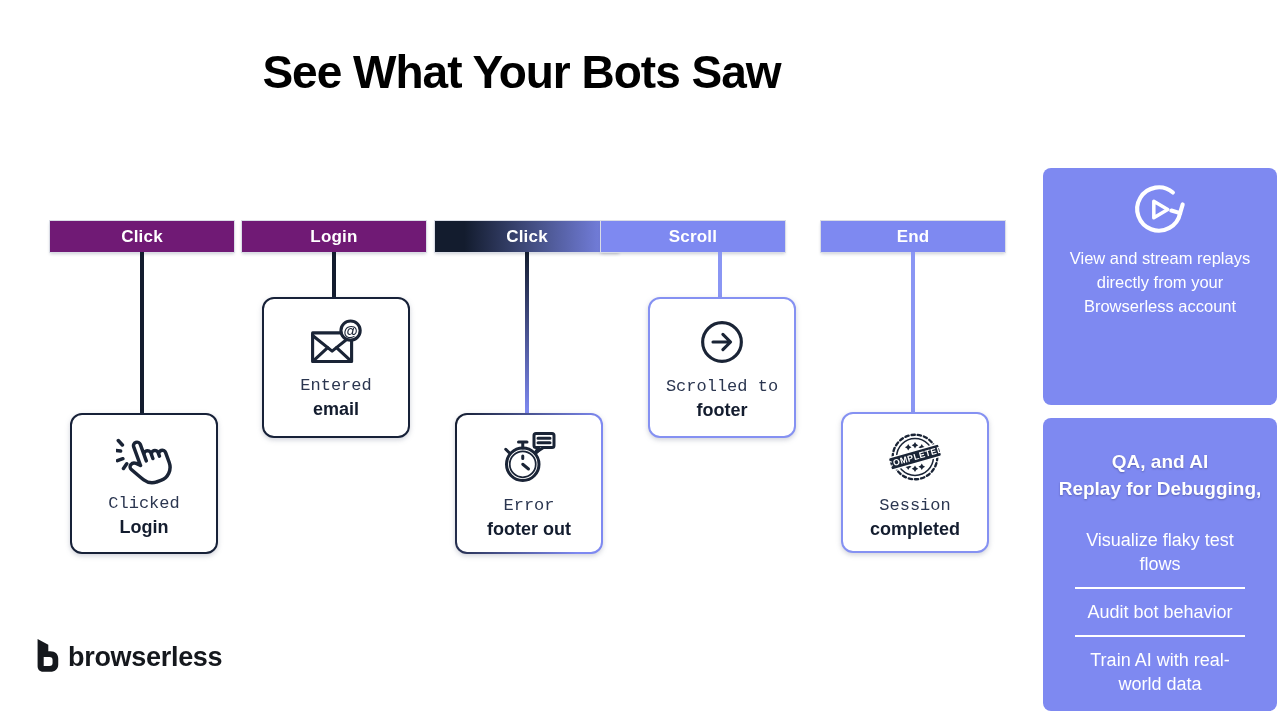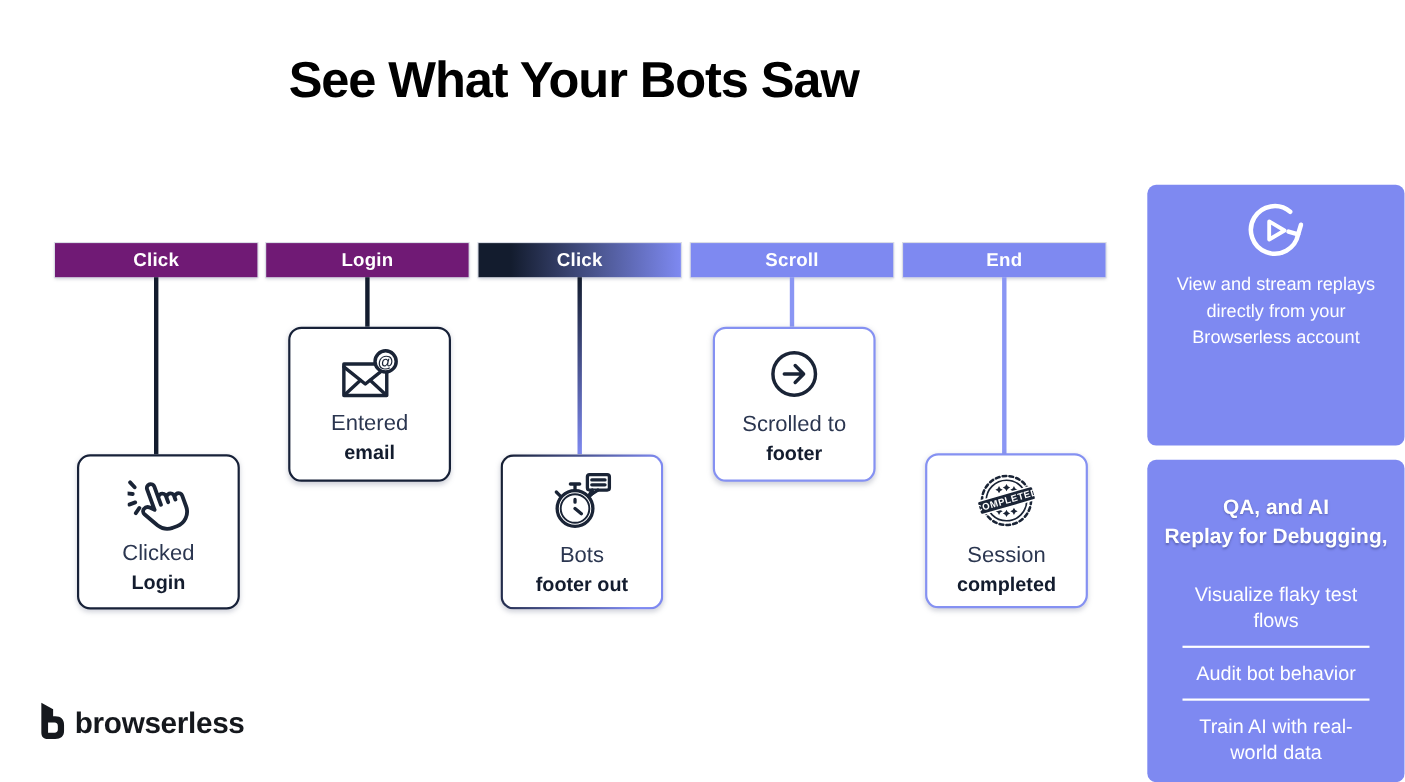--- a/index.html
+++ b/index.html
@@ -29,21 +29,21 @@
 
   
   .card{position:absolute;width:144px;height:137px;background:#fff;border-radius:12px;z-index:1;
         display:flex;flex-direction:column;align-items:center;justify-content:center;
         box-shadow:0 2px 5px rgba(120,126,150,.35);}
   .b-navy{border:2px solid #172138;}
   .b-peri{border:2px solid #8591F2;}
   .b-grad{border:2px solid transparent;
           background-image:linear-gradient(#fff,#fff),linear-gradient(100deg,#131C2E 0%,#7E89F1 85%);
           background-origin:border-box;background-clip:padding-box,border-box;}
-  .card-line1{font-size:20px;color:#2B3650;margin-top:8px;}
+  .card-line1{font-size:17px;color:#2B3650;margin-top:8px;font-family:Liberation Mono, monospace;}
   .card-line2{font-size:18px;font-weight:700;color:#131C2E;margin-top:4px;}
   .card svg{display:block;}
 
   
   .panel{position:absolute;left:1043px;width:234px;background:#7E89F1;border-radius:8px;
          color:#fff;text-align:center;box-sizing:border-box;}
   #panel-access{top:168px;height:237px;}
   #panel-replay{top:418px;height:293px;}
   .panel-title{font-weight:700;font-size:19px;line-height:27px;padding-top:15px;
                text-shadow:0 1px 2px rgba(25,30,70,.35);}
@@ -68,21 +68,21 @@
 
   <div class="bar bar-navy" style="left:50px">
       <span>Click</span>
     </div>
   <div class="bar bar-navy" style="left:242px">
       <span>Login</span>
     </div>
   <div class="bar bar-grad" style="left:435px">
       <span>Click</span>
     </div>
-  <div class="bar bar-peri" style="left:628px">
+  <div class="bar bar-peri" style="left:601px">
       <span>Scroll</span>
     </div>
   <div class="bar bar-peri" style="left:821px">
       <span>End</span>
     </div>
 
   <div class="connector conn-tall c-navy" style="left:140px"></div>
   <div class="connector conn-short c-navy" style="left:332px"></div>
   <div class="connector conn-tall c-grad" style="left:525px"></div>
   <div class="connector conn-short c-peri" style="left:718px"></div>
@@ -123,21 +123,21 @@
         <circle cx="9.5" cy="14.5" r="6.5"></circle>
         <circle cx="9.5" cy="14.5" r="5.2" stroke-width="0.7"></circle>
         <path d="M7.8 5.6 h3.4 M9.5 5.6 v2.4"></path>
         <path d="M15 9.8 l1.3-1.3 M4 9.8 L2.7 8.5"></path>
         <path d="M9.5 14.5 L11.8 16.4 M9.5 11.2 v1"></path>
         <rect x="14" y="2.2" width="8" height="5.6" rx="0.8" fill="#fff"></rect>
         <path d="M15.6 4.1 h4.8 M15.6 5.9 h4.8"></path>
         <path d="M15.8 7.8 L14.4 10 L17.8 7.8" fill="#fff"></path>
       </svg>
     </span>
-    <div class="card-line1">Bots</div>
+    <div class="card-line1">Error</div>
     <div class="card-line2">footer out</div>
   </div>
 
   <div class="card b-peri" style="left:648px;top:297px">
     <span>
       <svg width="54" height="54" viewBox="0 0 24 24" fill="none" stroke="#1A2436" stroke-width="1.4" stroke-linecap="round" stroke-linejoin="round">
         <circle cx="12" cy="12" r="8.6"></circle>
         <path d="M8 12 h7.4 M12.4 8.6 L15.8 12 l-3.4 3.4"></path>
       </svg>
     </span>

